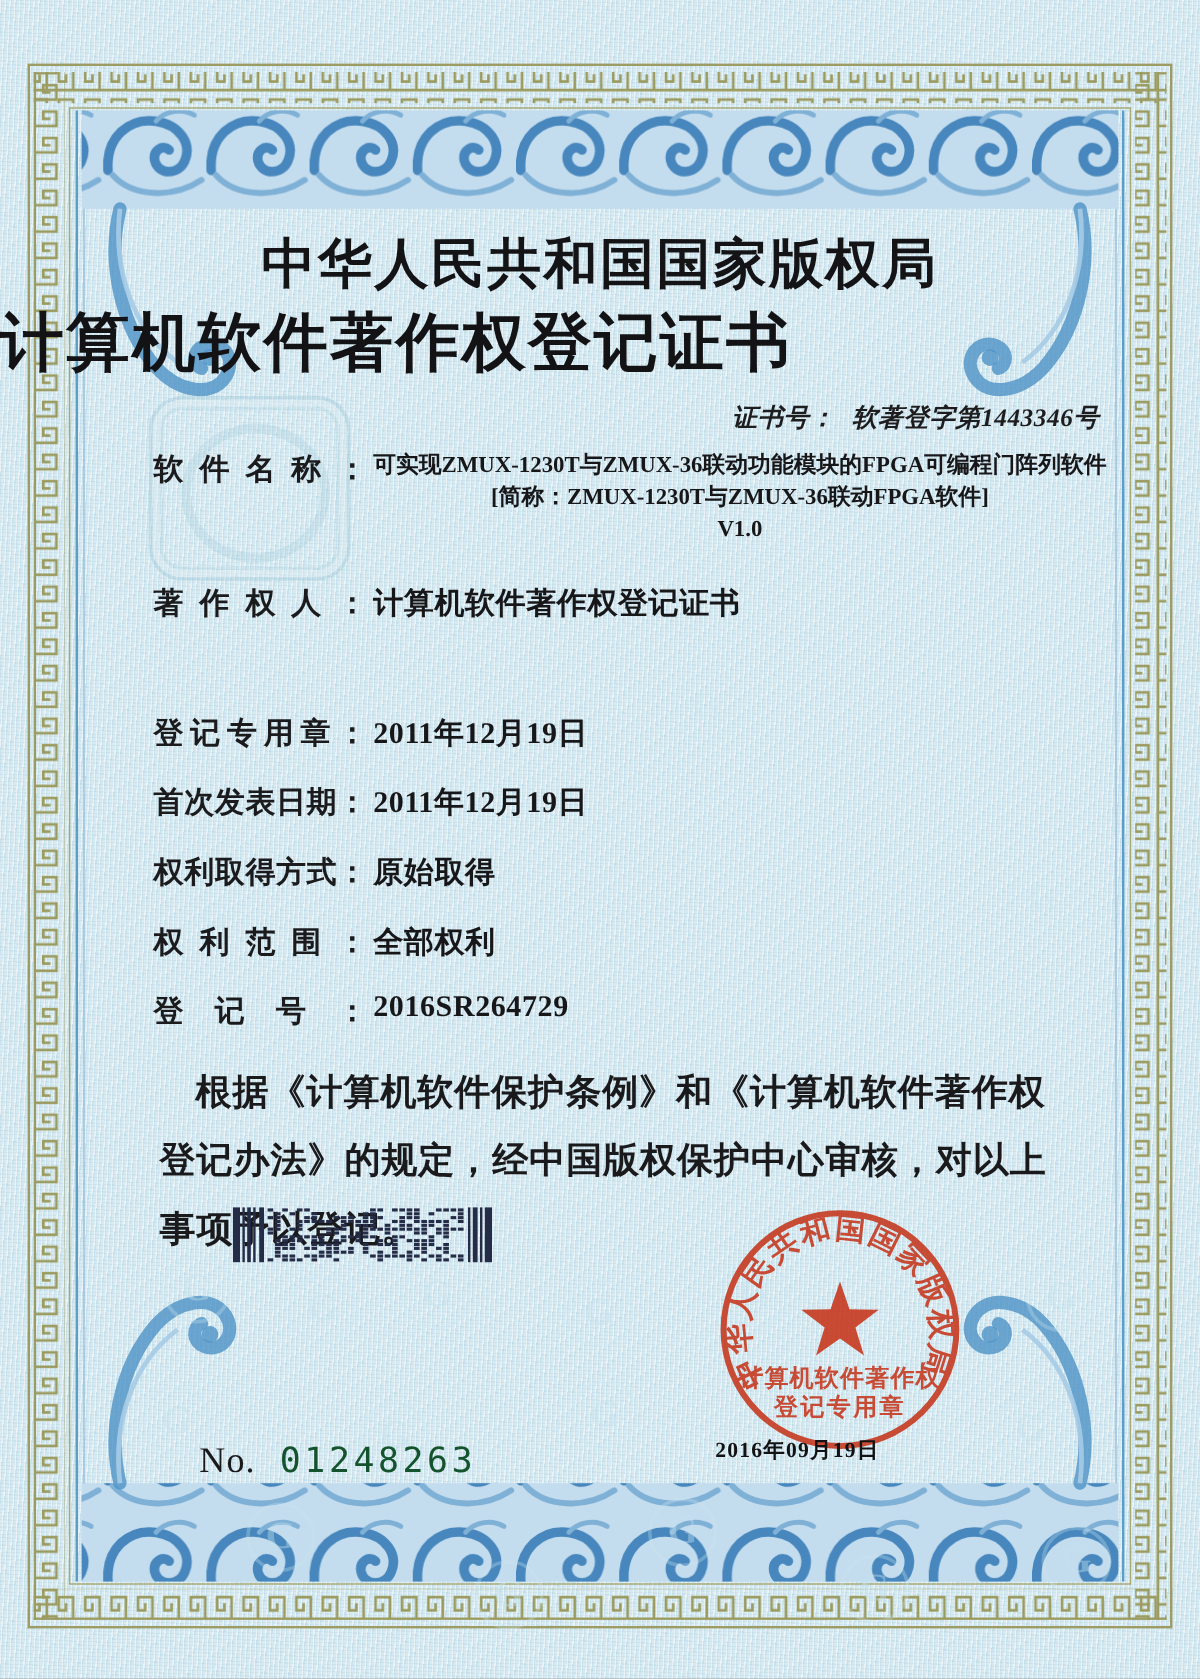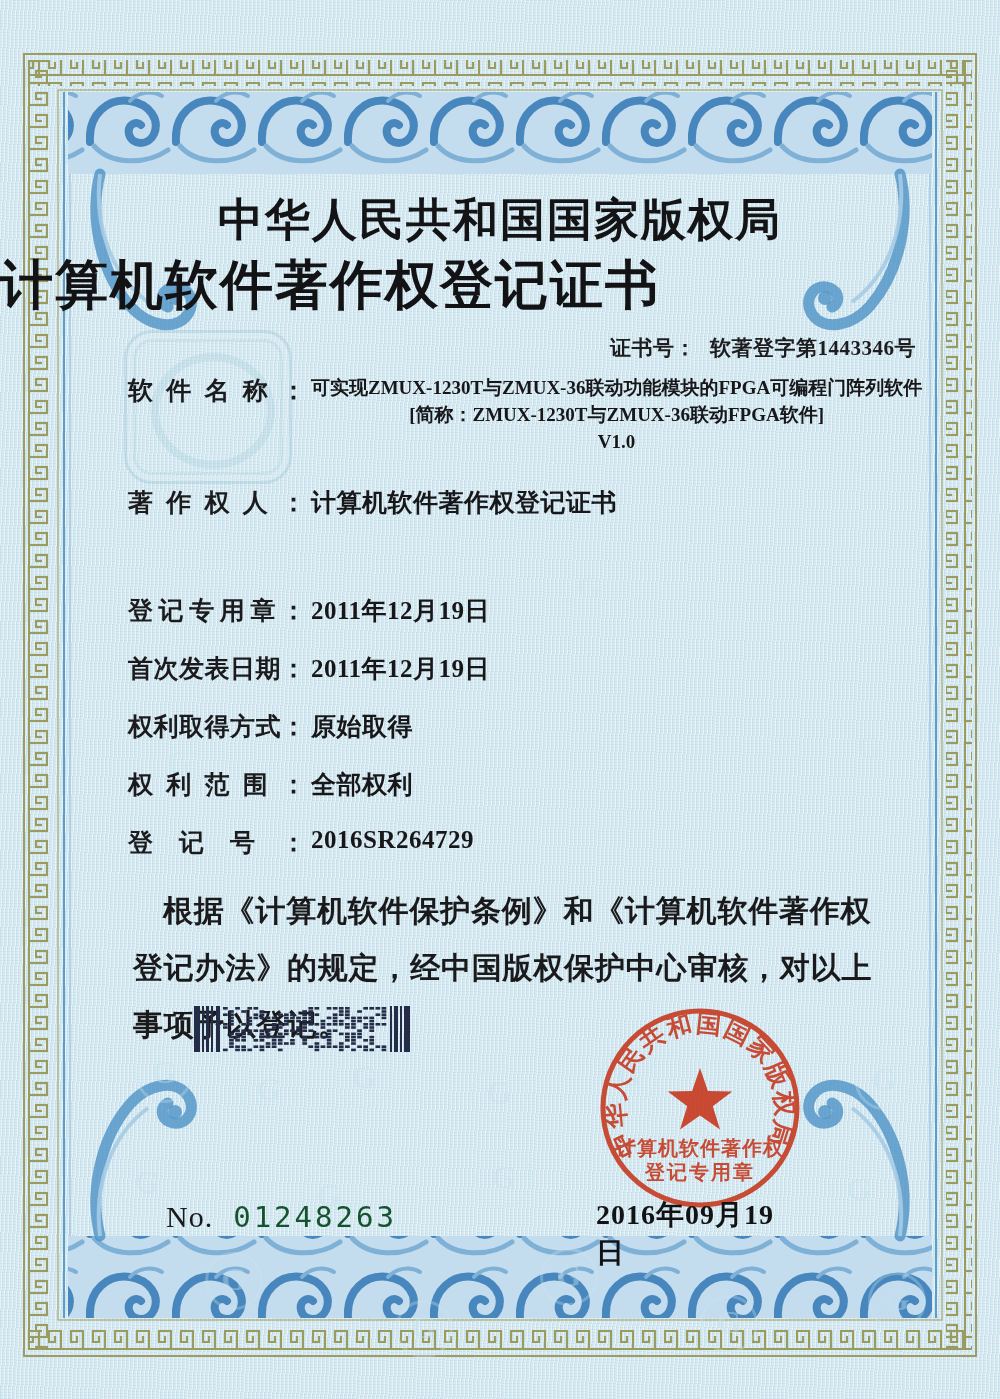--- a/index.html
+++ b/index.html
@@ -17,21 +17,21 @@
   .frame-svg{position:absolute;left:0;top:0;}
   .abs{position:absolute;}
   .title1{
     left:0;right:0;top:190px;text-align:center;
     font-size:45px;font-weight:700;letter-spacing:2px;color:#141416;
   }
   .title2{
     left:0;right:0;top:250px;text-align:left;
     font-size:53px;font-weight:700;letter-spacing:2px;color:#131315;
   }
-  .certno{left:610px;top:334px;font-size:21px;font-weight:600;letter-spacing:.5px;}
+  .certno{left:610px;top:334px;font-size:21px;font-weight:600;letter-spacing:.5px;font-style:italic;}
   .certno .lbl{margin-right:14px;}
   .frow{left:0;top:0;width:1000px;}
   .flabel{
     position:absolute;left:128px;display:inline-block;width:178px;
     font-size:25px;font-weight:700;
     text-align:justify;text-align-last:justify;
     color:#1b1b1d;
   }
   .fvalue{position:absolute;left:311px;font-size:25px;font-weight:700;color:#17171a;letter-spacing:.5px;text-align:center;}
   .swname{font-size:19px;line-height:27px;letter-spacing:0;}
@@ -54,21 +54,21 @@
   .wm{
     position:absolute;width:52px;height:52px;border-radius:50%;
     border:3px solid rgba(205,232,242,.55);
     color:rgba(196,226,238,.75);font-size:32px;font-weight:700;
     text-align:center;line-height:48px;font-family:"Liberation Serif",serif;
     pointer-events:none;
   }
   .seal{left:588px;top:1002px;width:224px;height:224px;}
   .sealdate{
     left:596px;top:1196px;width:200px;
-    font-size:28px;font-weight:700;letter-spacing:1px;color:#121214;
+    font-size:18px;font-weight:700;letter-spacing:1px;color:#121214;
   }
   .noline{left:166px;top:1200px;font-size:30px;}
   .noline .no-label{font-style:normal;color:#1a1a1c;letter-spacing:1px;}
   .noline .no-value{
     font-family:"DejaVu Sans Mono",monospace;font-size:29px;color:#14532d;
     letter-spacing:3px;margin-left:20px;font-weight:400;
   }
 </style>
 </head>
 <body>

